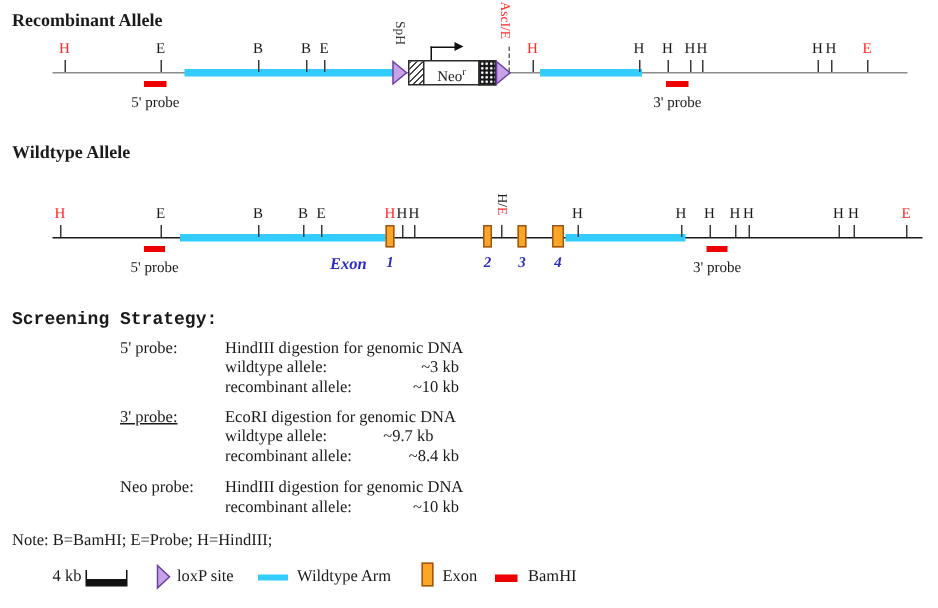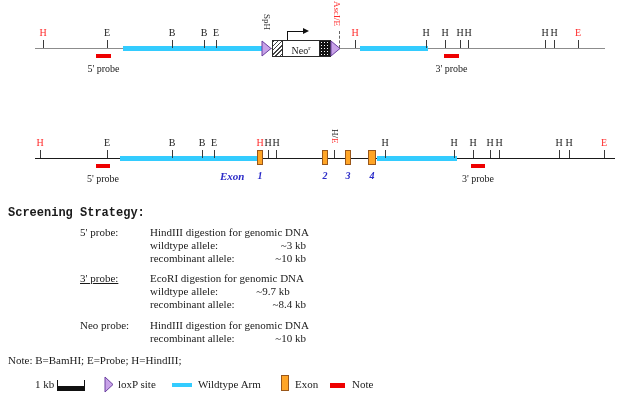--- a/index.html
+++ b/index.html
@@ -31,20 +31,22 @@
   .arrow-stem{width:1px;background:#111;}
   .arrow-line{height:1px;background:#111;}
   .arrow-head{width:0;height:0;border-left:6px solid #111;
               border-top:3.5px solid transparent;border-bottom:3.5px solid transparent;}
 </style>
 </head>
 <body>
 
 <div id="stage">
 
+  <div class="abs sec-title" style="left:8px;top:6px;">Recombinant Allele</div>
+  <div class="abs sec-title" style="left:8px;top:94px;">Wildtype Allele</div>
 
   <div id="alleles" class="abs" style="left:0;top:0;width:625px;height:405px;">
       <div class="abs " style="left: 35px; top: 48px; width: 570px; height: 1px; background: rgb(140, 140, 140);"></div>
       <div class="abs arm-bar" style="left: 123px; top: 46px; width: 139px; background: rgb(51, 204, 255);"></div>
       <div class="abs arm-bar" style="left: 360px; top: 46px; width: 68px; background: rgb(51, 204, 255);"></div>
       <div class="abs tick" style="left: 43px; top: 40px;"></div>
       <div class="abs tick-label" style="left: 36px; top: 27px; color: rgb(255, 42, 42);">H</div>
       <div class="abs tick" style="left: 107px; top: 40px;"></div>
       <div class="abs tick-label" style="left: 100px; top: 27px; color: rgb(26, 26, 26);">E</div>
       <div class="abs tick" style="left: 172px; top: 40px;"></div>
@@ -147,41 +149,41 @@
   <div id="screening-block" class="abs" style="left:0;top:0;width:625px;height:405px;">
       <div class="abs scr" style="left: 80px; top: 226px;">5' probe:</div>
       <div class="abs scr" style="left: 150px; top: 226px;">HindIII digestion for genomic DNA</div>
       <div class="abs scr" style="left: 150px; top: 239px;">wildtype allele:</div>
       <div class="abs scr scr-size" style="left: 248px; top: 239px; width: 58px;">~3 kb</div>
       <div class="abs scr" style="left: 150px; top: 252px;">recombinant allele:</div>
       <div class="abs scr scr-size" style="left: 248px; top: 252px; width: 58px;">~10 kb</div>
       <div class="abs scr" style="left: 80px; top: 272px; text-decoration: underline;">3' probe:</div>
       <div class="abs scr" style="left: 150px; top: 272px;">EcoRI digestion for genomic DNA</div>
       <div class="abs scr" style="left: 150px; top: 285px;">wildtype allele:</div>
-      <div class="abs scr scr-size" style="left: 244px; top: 285px; width: 58px; text-align: center;">~9.7 kb</div>
+      <div class="abs scr scr-size" style="left: 231px; top: 285px; width: 58px;">~9.7 kb</div>
       <div class="abs scr" style="left: 150px; top: 298px;">recombinant allele:</div>
       <div class="abs scr scr-size" style="left: 248px; top: 298px; width: 58px;">~8.4 kb</div>
       <div class="abs scr" style="left: 80px; top: 319px;">Neo probe:</div>
       <div class="abs scr" style="left: 150px; top: 319px;">HindIII digestion for genomic DNA</div>
       <div class="abs scr" style="left: 150px; top: 332px;">recombinant allele:</div>
       <div class="abs scr scr-size" style="left: 248px; top: 332px; width: 58px;">~10 kb</div>
     </div>
 
   <div class="abs note-line" style="left:8px;top:354px;">Note: B=BamHI;  E=Probe; H=HindIII;</div>
 
   <div>
-    <span class="abs legend-label" style="left:35px;top:378px;">1 kb</span>
+    <span class="abs legend-label" style="left:35px;top:378px;">4 kb</span>
     <div class="abs" style="left:57px;top:386px;width:28px;height:5px;background:#111;"></div>
     <div class="abs" style="left:57px;top:380px;width:1px;height:6px;background:#111;"></div>
     <div class="abs" style="left:84px;top:380px;width:1px;height:6px;background:#111;"></div>
     <svg class="abs" style="left:104px;top:376px;" width="10" height="17" viewBox="0 0 10 17">
       <polygon points="1,1 9,8.5 1,16" fill="#C8A2E8" stroke="#6A3FA0" stroke-width="1"></polygon>
       </svg>
     <span class="abs legend-label" style="left:118px;top:378px;">loxP site</span>
     <div class="abs" style="left:172px;top:383px;width:20px;height:4px;background:#33CCFF;"></div>
     <span class="abs legend-label" style="left:198px;top:378px;">Wildtype Arm</span>
     <div class="abs exon-box" style="left:281px;top:375px;width:8px;height:16px;background:#FFA526;"></div>
     <span class="abs legend-label" style="left:295px;top:378px;">Exon</span>
     <div class="abs" style="left:330px;top:383px;width:15px;height:5px;background:#EE0000;"></div>
-    <span class="abs legend-label" style="left:352px;top:378px;">Note</span>
+    <span class="abs legend-label" style="left:352px;top:378px;">BamHI</span>
   </div>
 
 </div>
 
 </body></html>

